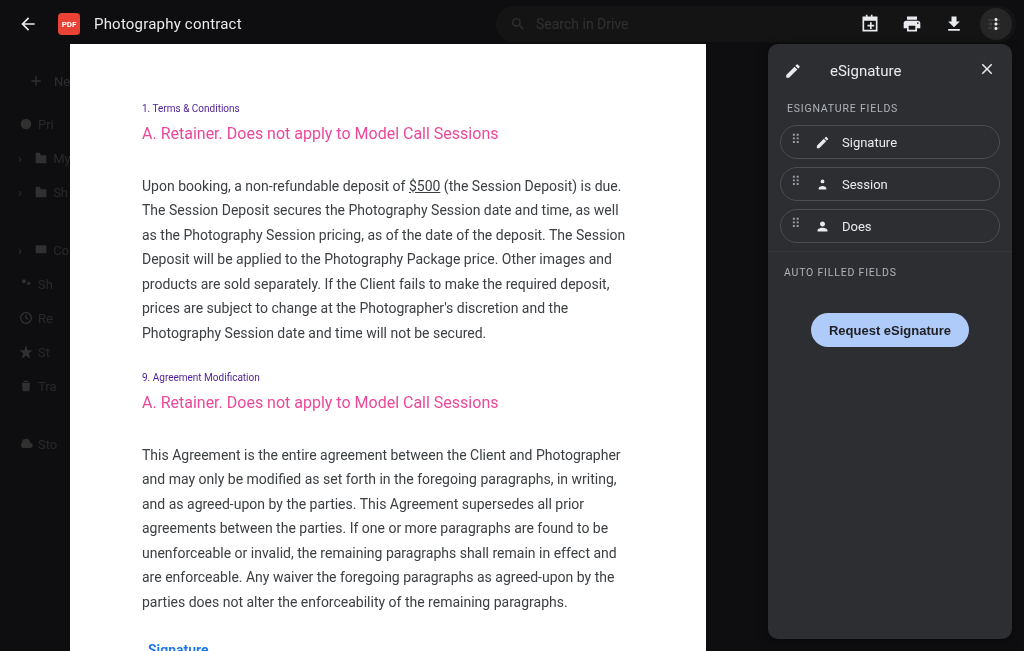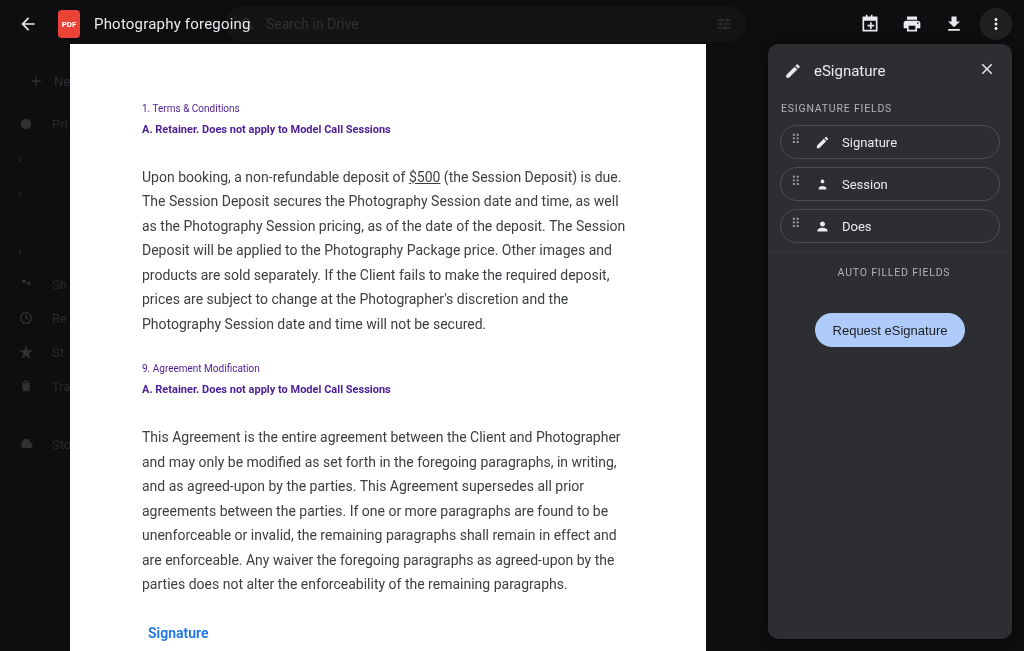--- a/index.html
+++ b/index.html
@@ -16,23 +16,24 @@
     .bg-drive {
       position: absolute;
       top: 0; left: 0; right: 0; bottom: 0;
       background: #202124;
       opacity: 1;
     }
     .bg-topbar {
       height: 48px;
       display: flex;
       align-items: center;
-      padding: 0 24px;
+      padding: 0 8px;
       gap: 12px;
       background: #202124;
+      justify-content: flex-end;
     }
     .bg-search {
       background: rgba(255,255,255,0.06);
       border-radius: 24px;
       height: 36px;
       width: 520px;
       display: flex;
       align-items: center;
       padding: 0 14px;
       gap: 10px;
@@ -53,21 +54,21 @@
       color: #5f6368;
       font-size: 13px;
     }
     .bg-newbtn {
       display:flex;
       align-items:center;
       gap:10px;
       padding:8px 10px;
       color:#5f6368;
     }
-    .bg-side-item { display:flex; align-items:flex-end; gap:18px; color:#5a5a5a;}
+    .bg-side-item { display:flex; align-items:flex-end; gap:4px; color:#5a5a5a;}
     .bg-side-icon { width:16px; height:16px; display:inline-block;}
 
     .scrim {
       position:absolute;
       top:0;left:0;right:0;bottom:0;
       background: rgba(0,0,0,0.55);
     }
 
     
     .viewer-header {
@@ -76,21 +77,21 @@
       height: 48px;
       display: flex;
       align-items: center;
       padding: 0 12px;
       gap: 12px;
       z-index: 10;
       color: #e8eaed;
     }
     .hdr-left { display:flex; align-items:center; gap:14px; }
     .file-chip {
-      width: 22px; height: 28px;
+      width: 22px; height: 22px;
       background: #ea4335;
       border-radius: 4px;
       display:flex;align-items:center;justify-content:center;
       font-size: 8px; font-weight:700; color:#fff;
     }
     .file-title { font-size: 15px; color:#e8eaed; letter-spacing: 0.2px;}
     .hdr-spacer { flex:1; }
     .hdr-right { display:flex; align-items:center; gap: 10px; }
     .hdr-iconbtn {
       width: 32px; height:32px;
@@ -115,23 +116,23 @@
       z-index: 5;
       overflow:hidden;
     }
     .doc-heading {
       color: #4c1d95;
       font-weight: 400;
       font-size: 10px;
       margin-bottom: 2px;
     }
     .doc-subheading {
-      color: #4c1d95;
-      font-weight: 700;
-      font-size: 11px;
+      color: #ec4899;
+      font-weight: 400;
+      font-size: 16px;
       margin-bottom: 2px;
     }
     .doc-body {
       color: #3c4043;
       margin-bottom: 24px;
       margin-top: 26px;
     }
     .underline-amt { text-decoration: underline; }
     .sig-label {
       color:#1a73e8;
@@ -163,32 +164,32 @@
       z-index: 20;
       color: #e8eaed;
       display:flex;
       flex-direction:column;
       box-shadow: 0 2px 12px rgba(0,0,0,0.4);
     }
     .esig-header {
       display:flex;
       align-items:center;
       padding: 16px 16px 20px 16px;
-      gap: 12px;
+      gap: 28px;
     }
     .esig-title { font-size: 15px; flex:1; }
     .esig-close {
       cursor:pointer;
       color:#e8eaed;
     }
     .esig-section-label {
       font-size: 10.5px;
       letter-spacing: 0.8px;
       color: #b0b3b8;
-      padding: 0 16px 10px 13px;
+      padding: 0 16px 10px 19px;
     }
     .esig-field {
       margin: 0 12px 8px 12px;
       border: 1px solid #4b4d51;
       border-radius: 18px;
       height: 34px;
       display:flex;
       align-items:center;
       padding: 0 12px;
       gap: 12px;
@@ -208,32 +209,31 @@
       color:#9aa0a6;
       letter-spacing:-2px;
     }
     .esig-field svg { fill:#e8eaed; flex-shrink:0;}
     .esig-section2-label {
       font-size: 10.5px;
       letter-spacing: 0.8px;
       color: #b0b3b8;
       padding: 14px 8px 10px 16px;
       border-top: 1px solid rgba(255,255,255,0.04);
-      text-align: center;
     }
     .esig-request {
       margin: 24px auto 0 auto;
       background: #aecbfa;
       color: #202124;
       border: none;
       border-radius: 18px;
       height: 34px;
       padding: 0 18px;
       font-size: 13px;
-      font-weight: 400;
+      font-weight: 700;
       cursor:pointer;
       display:block;
     }
   </style>
 </head>
 <body>
 
 <div class="bg-drive">
   <div class="bg-topbar">
     <div style="width:190px"></div>
@@ -313,21 +313,21 @@
 <div class="viewer-header">
   <div class="hdr-left">
     <div class="hdr-iconbtn">
       <svg width="20" height="20" viewBox="0 0 24 24">
           <path d="M20 11H7.83l5.59-5.59L12 4l-8 8 8 8 1.41-1.41L7.83 13H20v-2z"></path>
         </svg>
     </div>
     <div class="file-chip">
         <span>PDF</span>
       </div>
-    <div class="file-title">Photography foregoing</div>
+    <div class="file-title">Photography contract</div>
   </div>
   <div class="hdr-spacer"></div>
   <div class="hdr-right">
     <div class="hdr-iconbtn">
       <svg width="20" height="20" viewBox="0 0 24 24">
           <path d="M19 3h-4V1h-2v2H9V1H7v2H3v18h18V3h-2zm0 16H5V8h14v11zM12 10v3H9v2h3v3h2v-3h3v-2h-3v-3h-2z"></path>
         </svg>
     </div>
     <div class="hdr-iconbtn">
       <svg width="20" height="20" viewBox="0 0 24 24">

